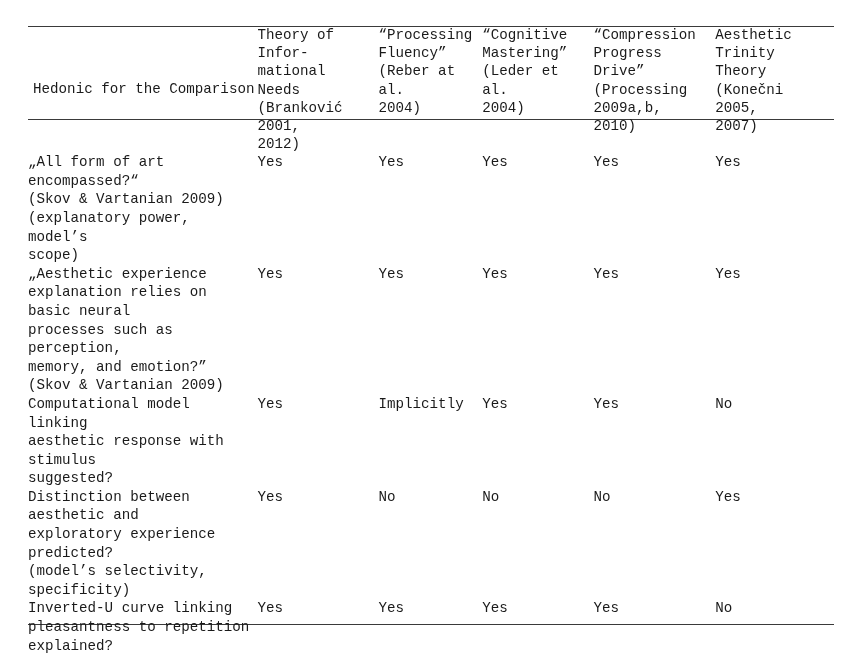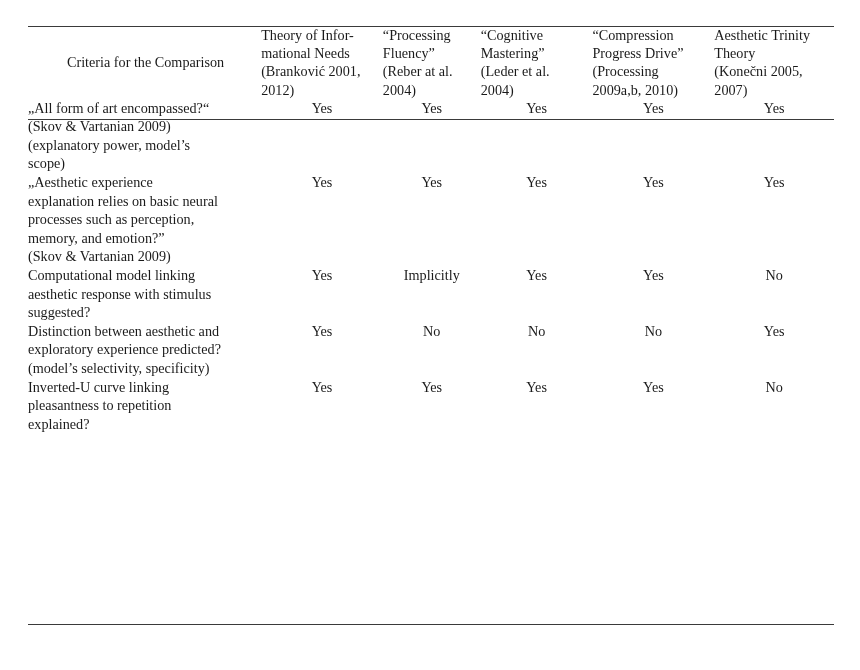--- a/index.html
+++ b/index.html
@@ -28,20 +28,21 @@
     top: 26px;
     width: 806px;
     border-collapse: collapse;
     font-size: 14.2px;
     line-height: 1.30;
   }
   table.cmp th, table.cmp td {
     padding: 0;
     vertical-align: top;
     font-weight: normal;
+    font-family: Liberation Mono, monospace;
   }
   
   .hrow th {
     padding-bottom: 8px;
     padding-top: 10px;
   }
   .hrow th.crit {
     vertical-align: middle;
     padding-left: 2px;
     width: 232px;
@@ -76,21 +77,20 @@
     background: #3a3a3a;
   }
   td.crit {
     padding-left: 2px;
     padding-top: 7px;
     padding-bottom: 7px;
     padding-right: 8px;
     line-height: 1.31;
   }
   td.val {
-    text-align: center;
     vertical-align: middle;
     padding-right: 10px;
     line-height: 1.31;
     margin-top: 12px;
   }
   .sublabel { display: block; }
 </style>
 </head>
 <body>
 
@@ -104,21 +104,21 @@
     <colgroup>
       <col style="width:232px">
       <col style="width:122px">
       <col style="width:98px">
       <col style="width:112px">
       <col style="width:122px">
       <col style="width:120px">
     </colgroup>
     <thead>
       <tr class="hrow">
-        <th class="crit">Criteria for the Comparison</th>
+        <th class="crit">Hedonic for the Comparison</th>
         <th class="theory">
           <span class="sublabel">Theory of Infor-</span>
           <span class="sublabel">mational Needs</span>
           <span class="sublabel">(Branković 2001,</span>
           <span class="sublabel">2012)</span>
         </th>
         <th class="theory">
           <span class="sublabel">“Processing</span>
           <span class="sublabel">Fluency”</span>
           <span class="sublabel">(Reber at al.</span>

